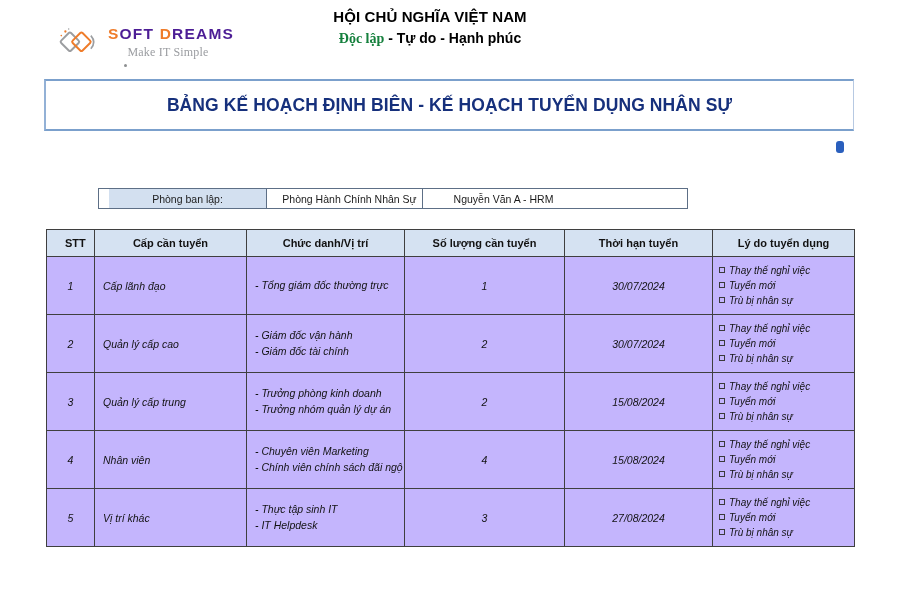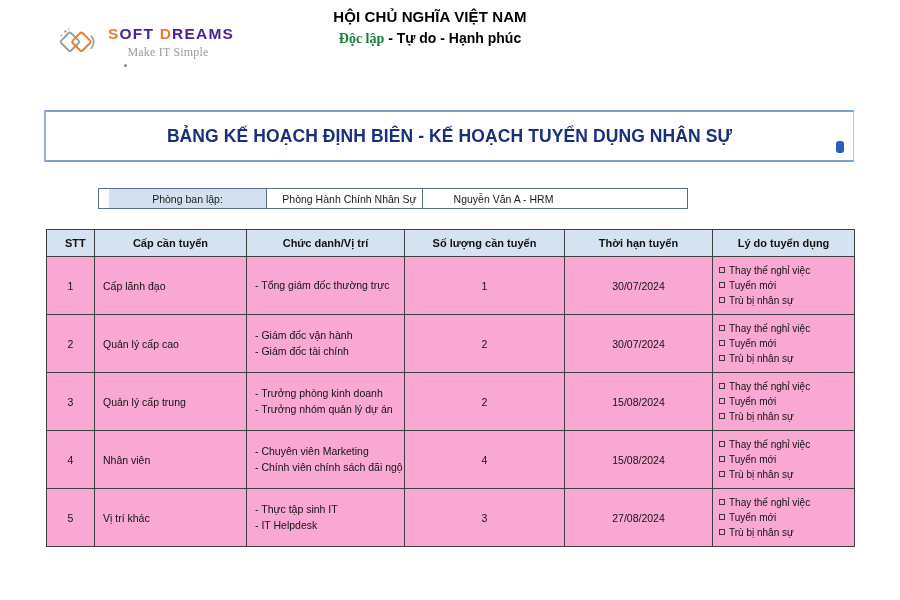--- a/index.html
+++ b/index.html
@@ -105,21 +105,21 @@
     font-weight: bold;
     margin-top: 5px;
     white-space: nowrap;
     line-height: 1.15;
   }
   .nat-l2 .obsc { color: #15803d; font-family: Liberation Serif, serif; }
 
   
   .banner {
     position: absolute;
-    left: 44px; top: 110px;
+    left: 44px; top: 79px;
     width: 810px; height: 52px;
     background: #ffffff;
     border-top: 2px solid #7ba0cc;
     border-bottom: 2px solid #7ba0cc;
     border-left: 2px solid #93b1d6;
     border-right: 1px solid #b7c9e2;
     display: flex;
     align-items: center;
     justify-content: center;
   }
@@ -182,21 +182,21 @@
   }
   .tbl thead th {
     background: #d5e2f2;
     height: 27px;
     text-align: center;
     font-weight: bold;
     font-size: 11px;
     padding: 0 18px;
     white-space: nowrap;
   }
-  .tbl tbody td { height: 58px; background: #f9a8d4; }
+  .tbl tbody td { height: 58px; background: #c4b5fd; font-style: italic; }
   .c-stt    { width: 48px;  text-align: center; }
   .c-level  { width: 152px; text-align: left; padding-left: 8px; }
   .c-title  { width: 158px; text-align: left; padding-left: 8px; }
   .c-qty    { width: 160px; text-align: center; }
   .c-date   { width: 148px; text-align: center; }
   .c-reason { width: 142px; text-align: left; padding-left: 6px; }
   .pos-line { line-height: 1.5; white-space: nowrap; }
   .reason-list { line-height: 1.5; }
   .reason-item { white-space: nowrap; font-size: 10px; }
   .cbx {

